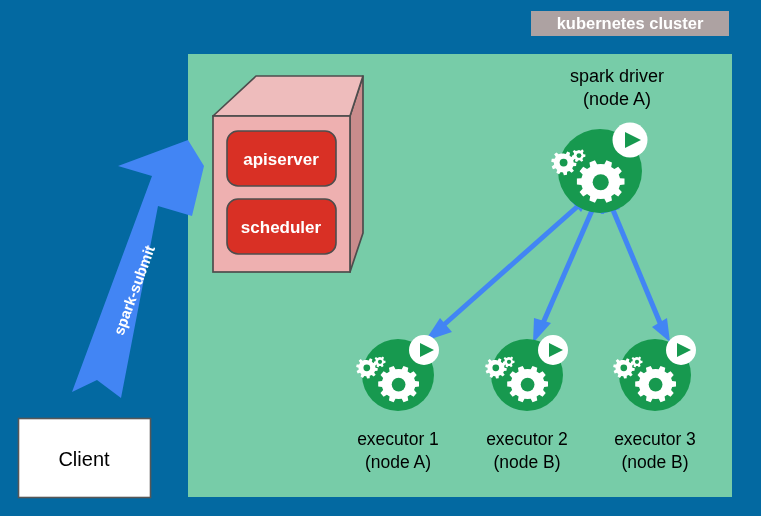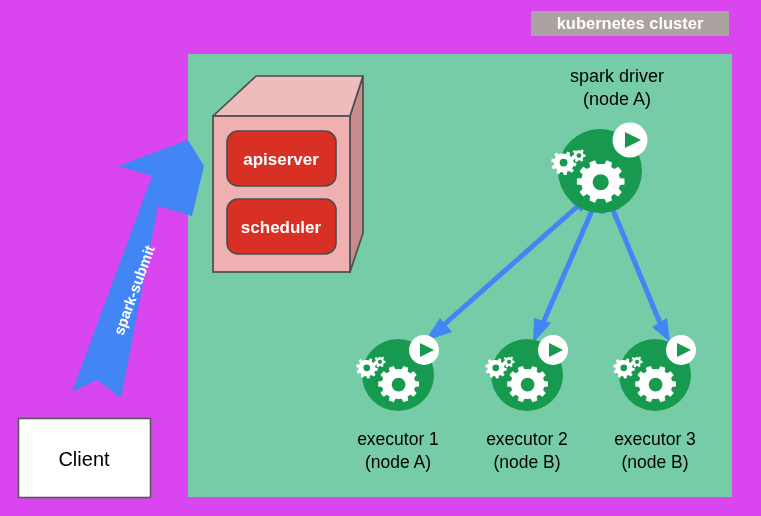--- a/index.html
+++ b/index.html
@@ -1,17 +1,17 @@
 <!DOCTYPE html>
 <html><head>
 <meta charset="utf-8">
 <style>
   html,body{margin:0;padding:0;background:#ffffff;}
   body{width:761px;height:516px;font-family:"Liberation Sans",sans-serif;overflow:hidden;}
-  #stage{position:relative;width:761px;height:516px;background:#d946ef;text-align:right;}
+  #stage{position:relative;width:761px;height:516px;background:#0369a1;text-align:right;}
   #stage svg{position:absolute;left:0;top:0;}
   .lbl{font-family:"Liberation Sans",sans-serif;}
 </style>
 </head>
 <body>
 
 <div id="stage">
 
   <svg width="761" height="516" viewBox="0 0 761 516">
     <defs>

